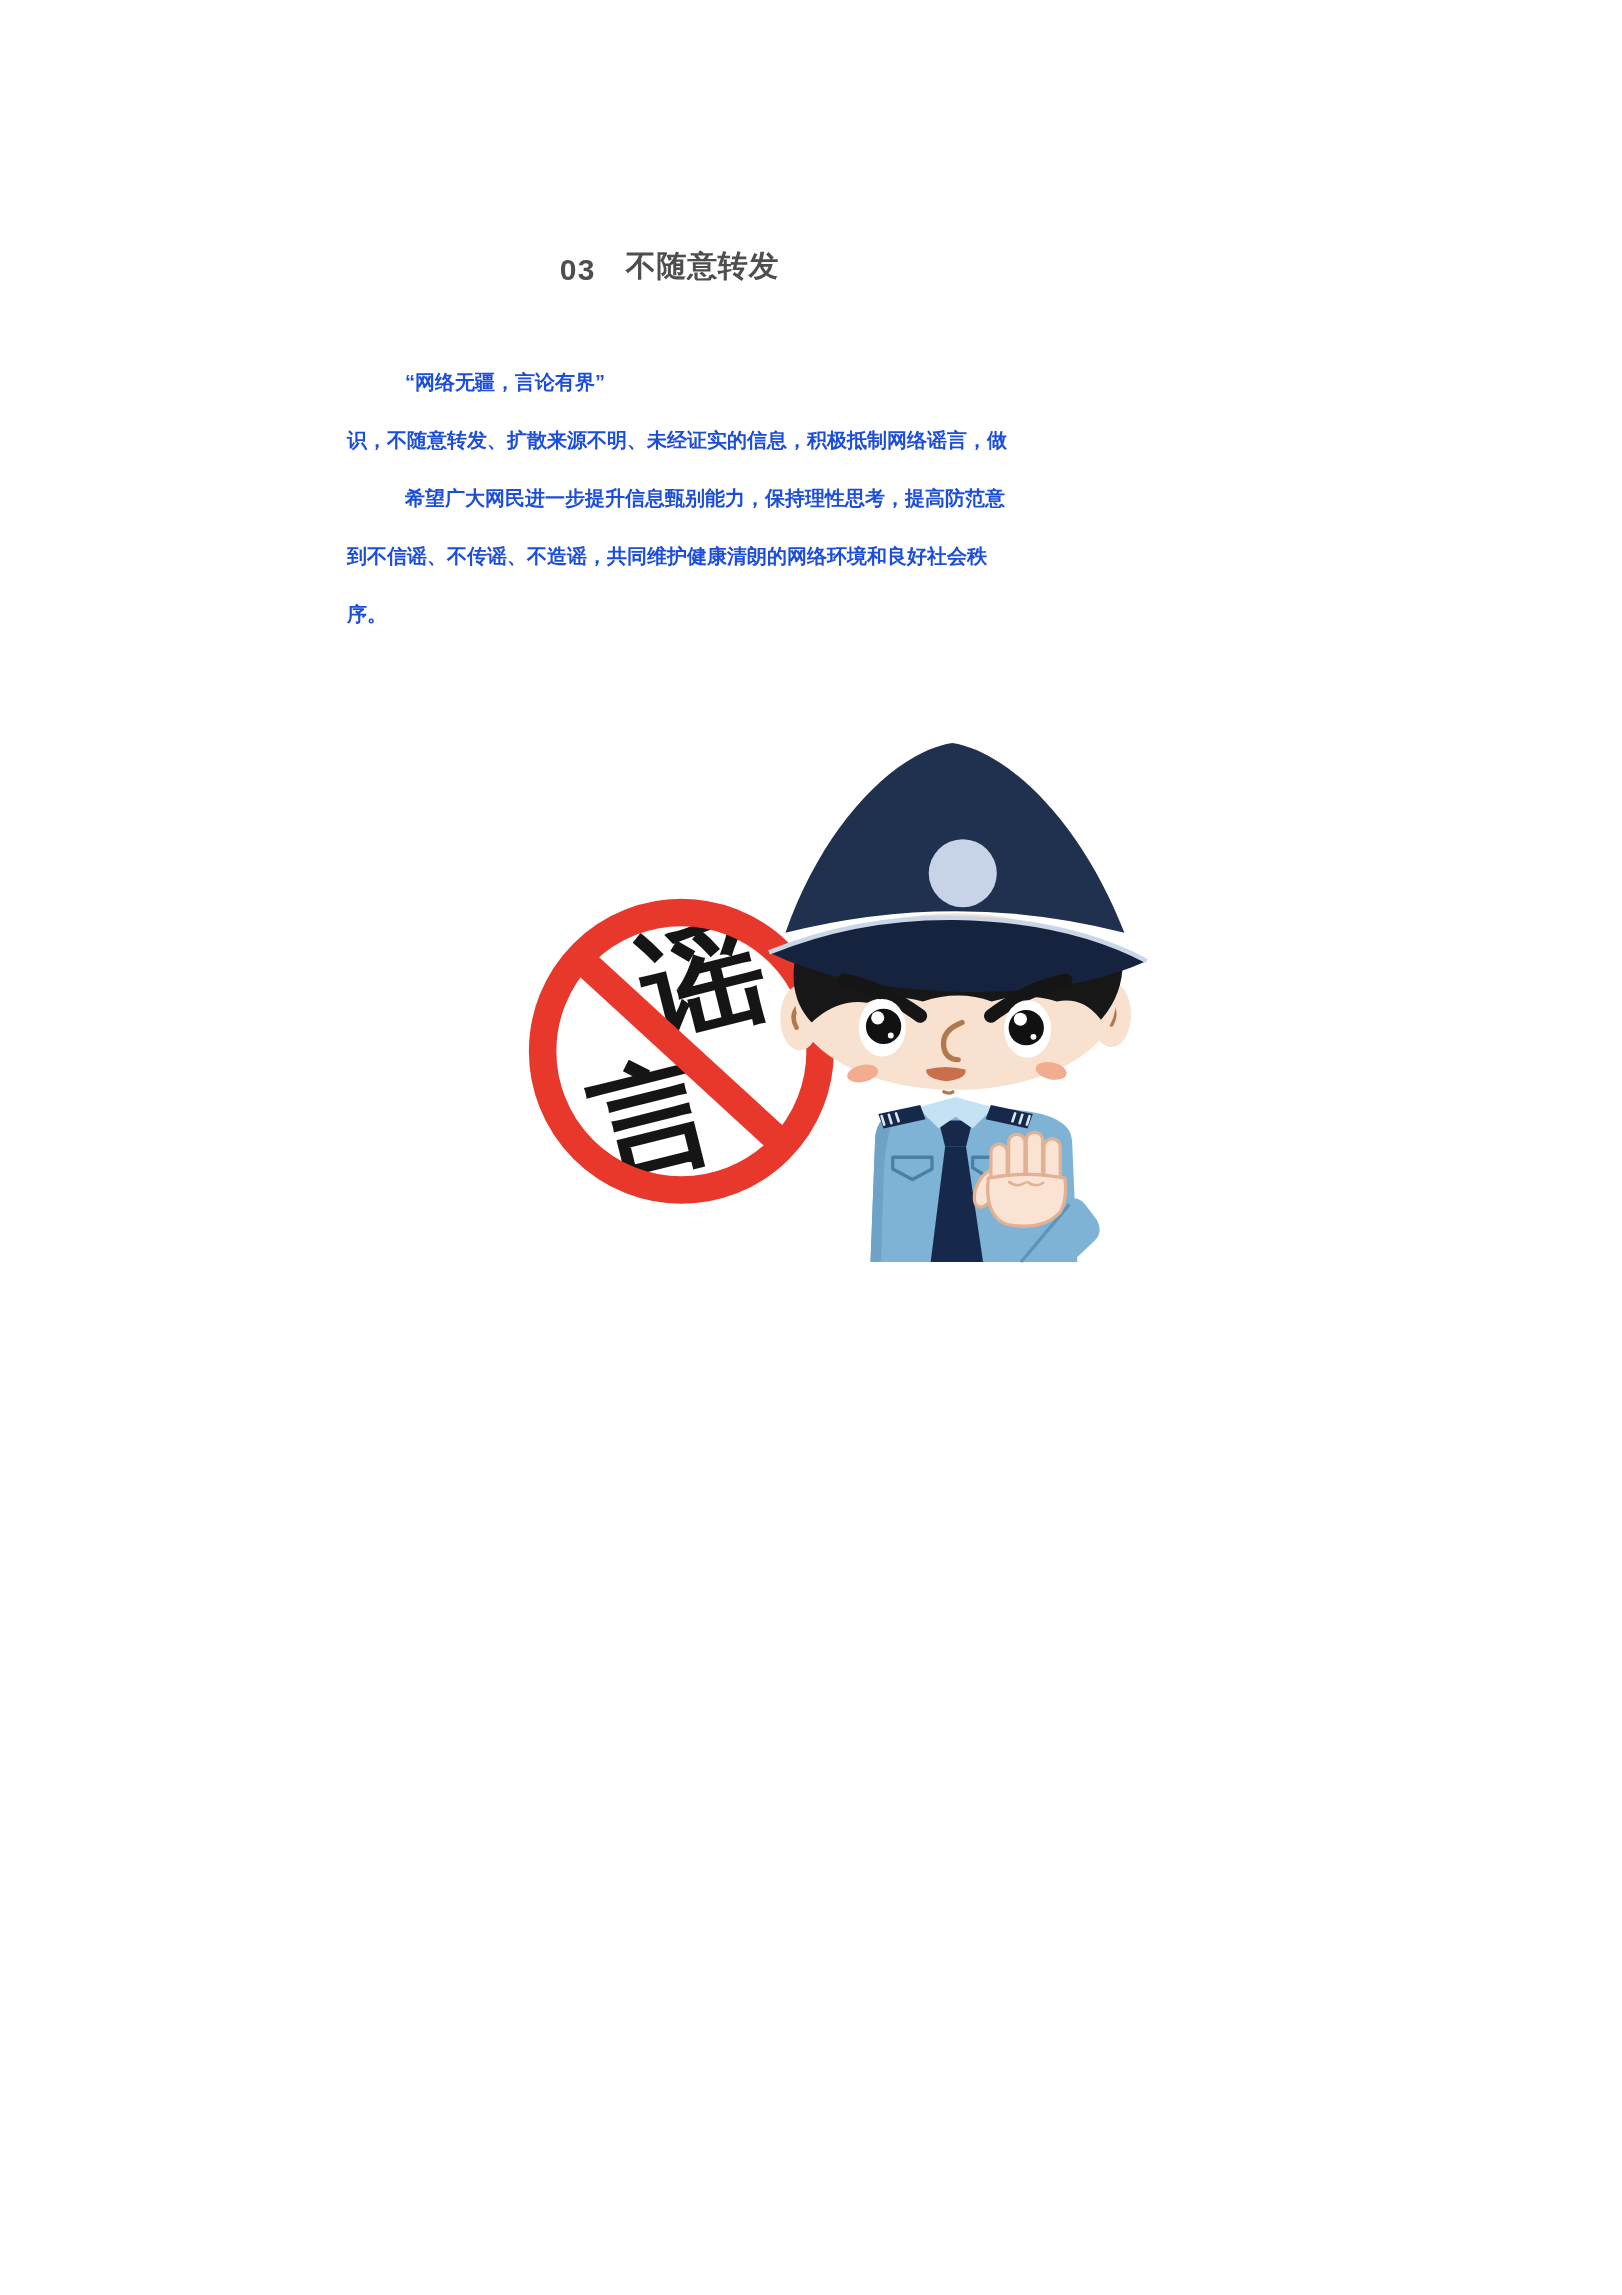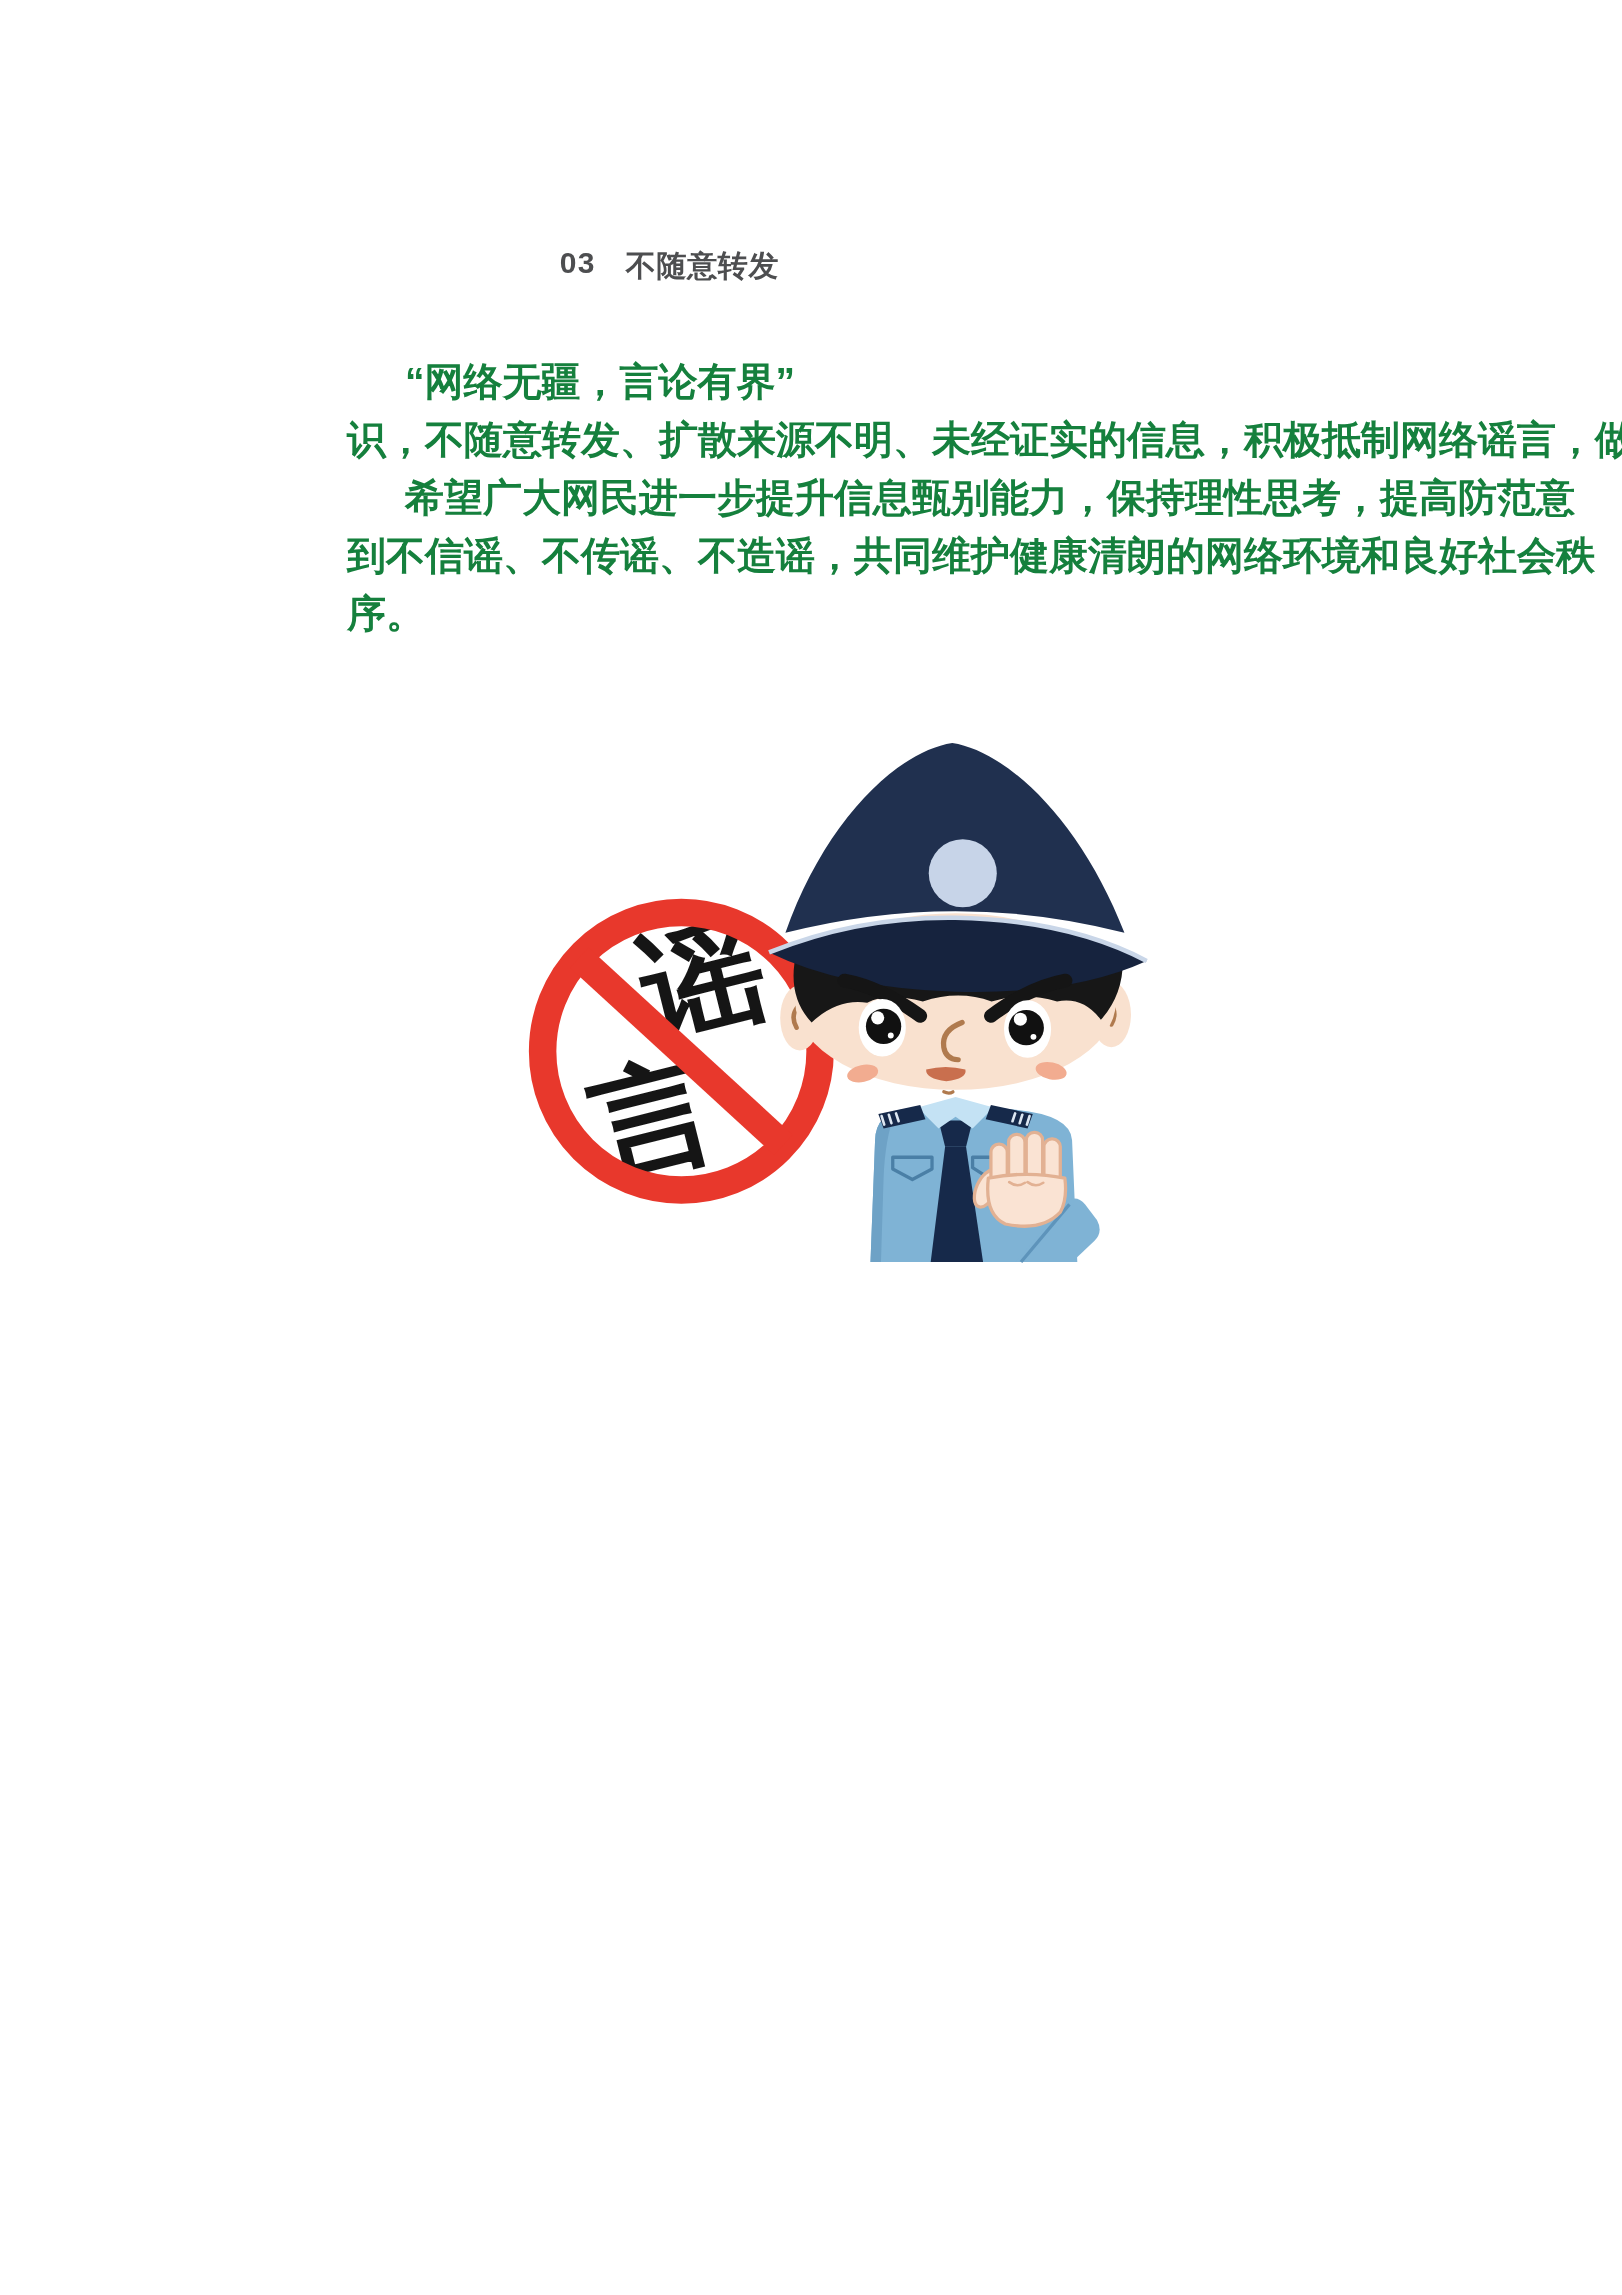--- a/index.html
+++ b/index.html
@@ -1,29 +1,29 @@
 <!DOCTYPE html>
 <html style="font-size:10.5px"><head>
 <meta charset="utf-8">
 <style>
   html,body{margin:0;padding:0;}
   body{background:#ffffff;font-family:"Liberation Sans", sans-serif;}
   .page{position:relative;width:1623px;height:2295px;background:#ffffff;overflow:hidden;}
 
   .section-header{
     position:absolute;left:0;top:246px;width:1339px;
-    display:flex;justify-content:center;align-items:flex-start;
+    display:flex;justify-content:center;align-items:flex-end;
     font-weight:bold;color:#4d4e50;font-size:30px;
   }
   .section-header .num{margin-right:30px;letter-spacing:1.3px;}
   .section-header .ttl{letter-spacing:0.7px;}
 
   .article{
     position:absolute;left:347px;top:353px;width:955px;
-    font-size:39px;line-height:58px;font-weight:bold;color:#15803d;
+    font-size:20px;line-height:58px;font-weight:bold;color:#1d4ed8;
   }
   .article .line{white-space:nowrap;}
   .article .indent{text-indent:58px;}
 
   .figure{position:absolute;left:504px;top:720px;width:661px;height:563px;}
   svg text.sign-char{
     font-family:"Liberation Sans", sans-serif;
     font-weight:900;
   }
 </style>

